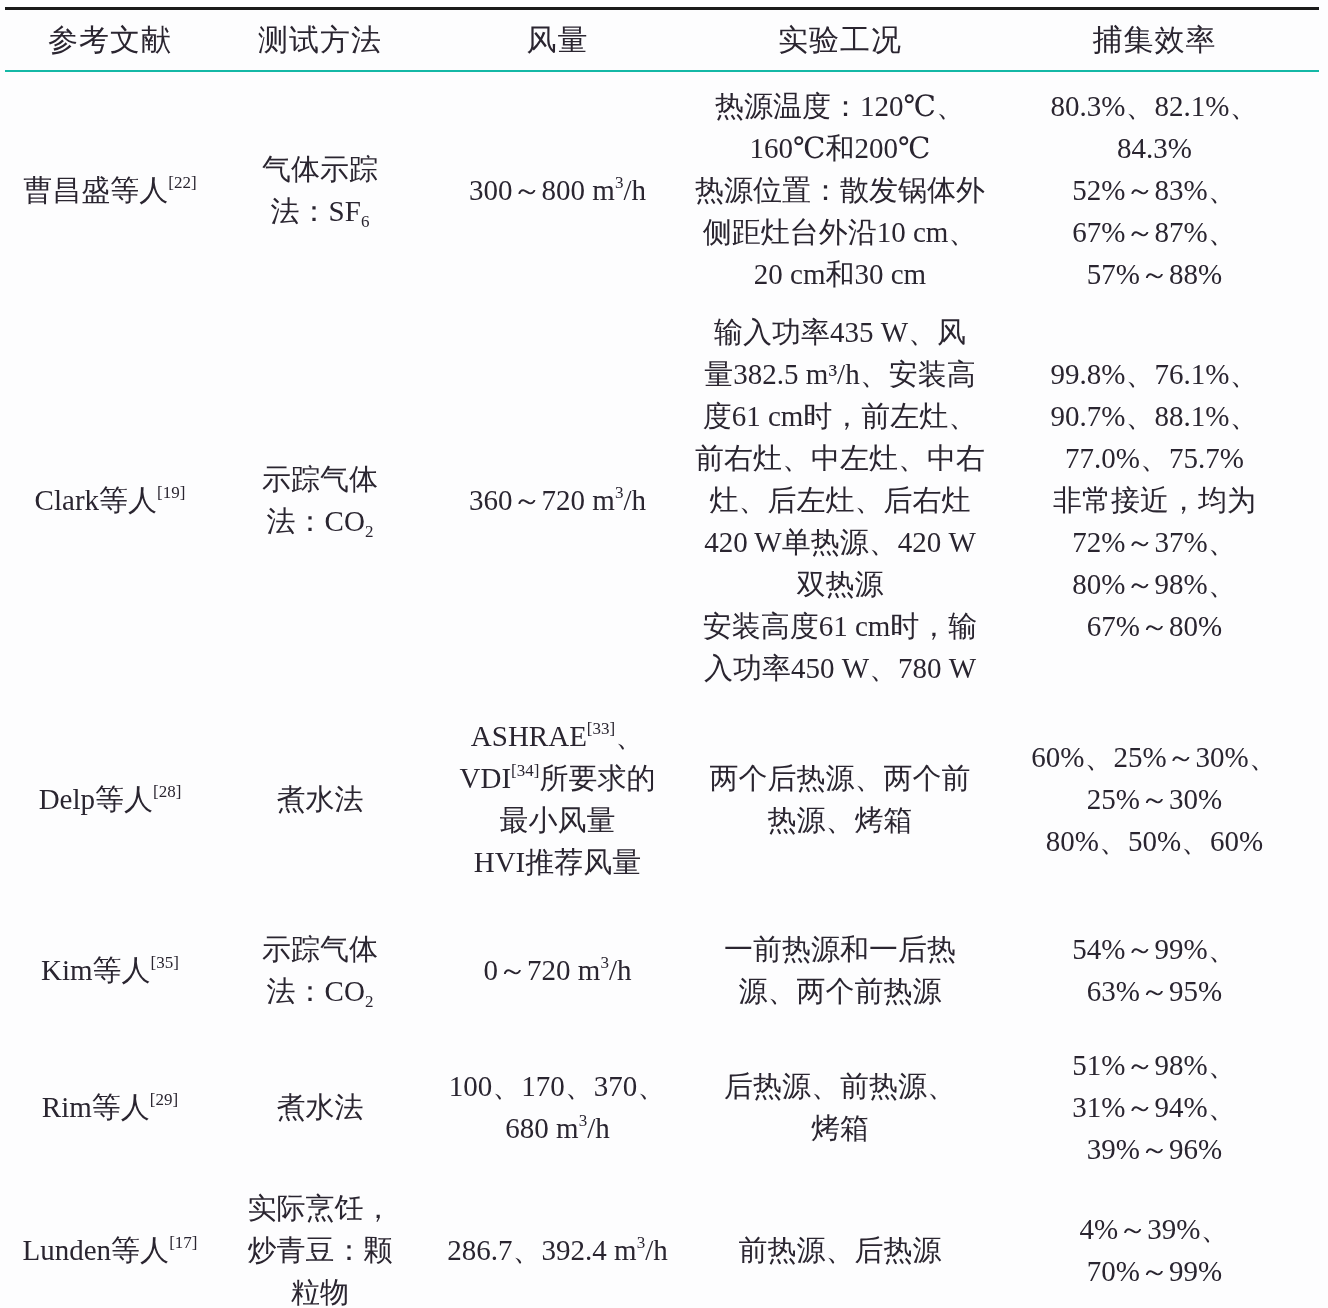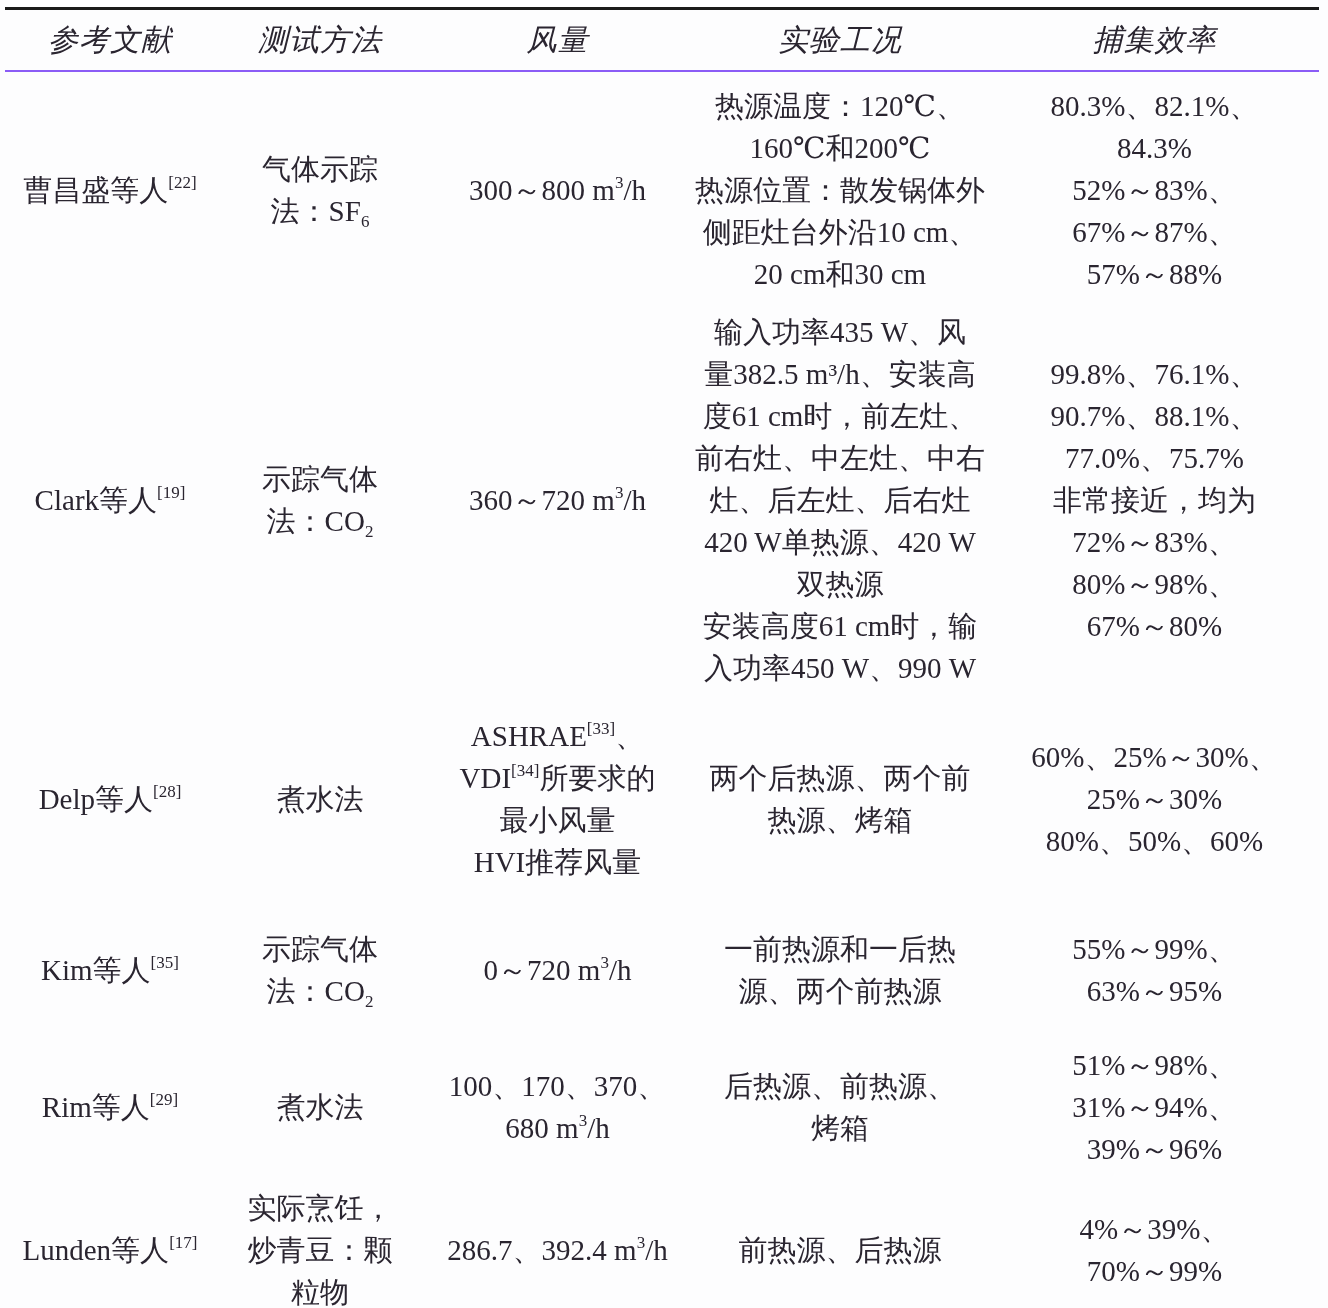--- a/index.html
+++ b/index.html
@@ -21,22 +21,21 @@
     top: 7px;
     width: 1314px;
   }
   table {
     border-collapse: collapse;
     width: 1314px;
     table-layout: fixed;
   }
   thead tr {
     border-top: 3px solid #1a1a1a;
-    border-bottom: 2px solid #8b5cf6;
-    font-style: italic;
+    border-bottom: 2px solid #14b8a6;
   }
   tbody tr:last-child {
     border-bottom: 3px solid #1a1a1a;
   }
   th {
     font-weight: normal;
     font-size: 30px;
     height: 60px;
     padding: 0;
     text-align: center;
@@ -129,28 +128,28 @@
         </td>
         <td>
           <span class="line">输入功率435 W、风</span>
           <span class="line">量382.5 m³/h、安装高</span>
           <span class="line">度61 cm时，前左灶、</span>
           <span class="line">前右灶、中左灶、中右</span>
           <span class="line">灶、后左灶、后右灶</span>
           <span class="line">420 W单热源、420 W</span>
           <span class="line">双热源</span>
           <span class="line">安装高度61 cm时，输</span>
-          <span class="line">入功率450 W、990 W</span>
+          <span class="line">入功率450 W、780 W</span>
         </td>
         <td>
           <span class="line">99.8%、76.1%、</span>
           <span class="line">90.7%、88.1%、</span>
           <span class="line">77.0%、75.7%</span>
           <span class="line">非常接近，均为</span>
-          <span class="line">72%～83%、</span>
+          <span class="line">72%～37%、</span>
           <span class="line">80%～98%、</span>
           <span class="line">67%～80%</span>
         </td>
       </tr>
 
       <tr class="r3">
         <td>
           <span>Delp等人</span><sup class="ref">[28]</sup>
         </td>
         <td>
@@ -182,21 +181,21 @@
           <span class="line"><span>法：CO</span><sub class="ch">2</sub></span>
         </td>
         <td>
           <span class="line"><span>0～720 m</span><sup class="pw">3</sup><span>/h</span></span>
         </td>
         <td>
           <span class="line">一前热源和一后热</span>
           <span class="line">源、两个前热源</span>
         </td>
         <td>
-          <span class="line">55%～99%、</span>
+          <span class="line">54%～99%、</span>
           <span class="line">63%～95%</span>
         </td>
       </tr>
 
       <tr class="r5">
         <td>
           <span>Rim等人</span><sup class="ref">[29]</sup>
         </td>
         <td>
           <span class="line">煮水法</span>

